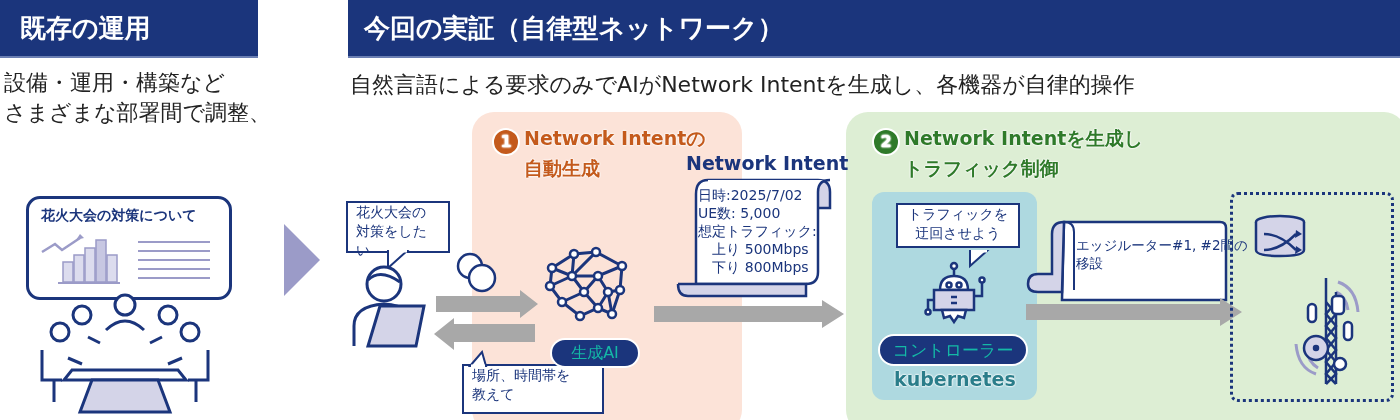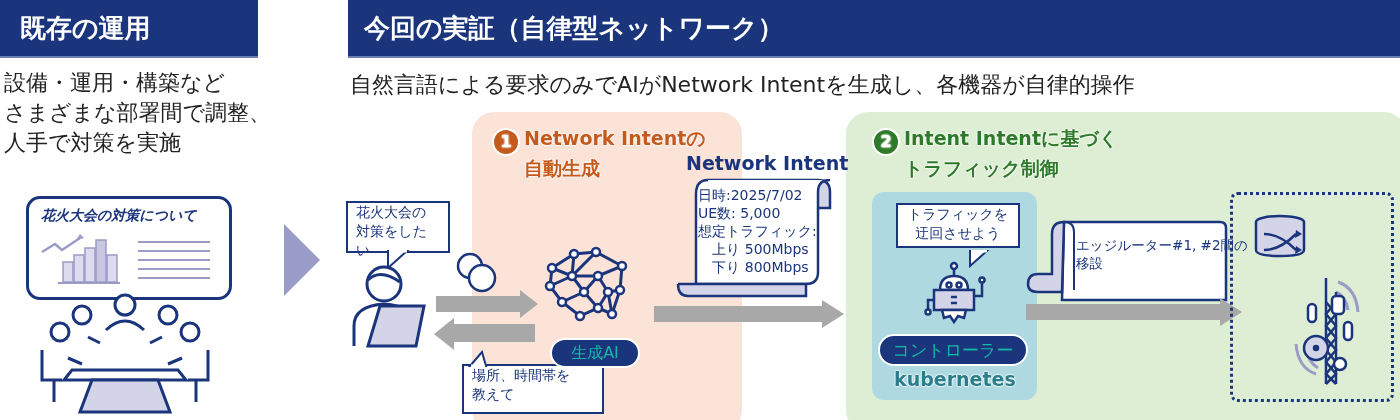--- a/index.html
+++ b/index.html
@@ -26,25 +26,24 @@
 </style>
 </head>
 <body>
 
 <div class="abs hdr" style="left:0;top:0;width:258px;height:58px;padding-left:20px;">
   <span>既存の運用</span>
 </div>
 <div class="abs sub" style="left:4px;top:68px;">
   <div>設備・運用・構築など</div>
   <div>さまざまな部署間で調整、</div>
-  <div>人手で対策を実施</div>
 </div>
 
 <div class="abs" style="left:26px;top:196px;width:206px;height:104px;border:3px solid #1b357c;border-radius:14px;background:#fff;box-sizing:border-box;">
-  <div class="abs" style="left:12px;top:8px;font-size:14px;font-weight:bold;color:#1b357c;font-style:italic;">花火大会の対策について</div>
+  <div class="abs" style="left:12px;top:8px;font-size:14px;font-weight:bold;color:#1b357c;">花火大会の対策について</div>
 </div>
 <svg class="abs" style="left:0;top:180px;" width="260" height="240">
   <g>
     <polyline points="42,72 55,64 62,70 80,58" fill="none" stroke="#9b9bc8" stroke-width="2.5"></polyline>
     <polygon points="80,54 84,58 76,60" fill="#9b9bc8"></polygon>
     <rect x="63" y="82" width="10" height="20" fill="#dcdcee" stroke="#9b9bc8" stroke-width="1.5"></rect>
     <rect x="74" y="75" width="10" height="27" fill="#dcdcee" stroke="#9b9bc8" stroke-width="1.5"></rect>
     <rect x="85" y="68" width="10" height="34" fill="#dcdcee" stroke="#9b9bc8" stroke-width="1.5"></rect>
     <rect x="96" y="60" width="10" height="42" fill="#c7c7e2" stroke="#9b9bc8" stroke-width="1.5"></rect>
     <rect x="107" y="75" width="10" height="27" fill="#dcdcee" stroke="#9b9bc8" stroke-width="1.5"></rect>
@@ -82,21 +81,21 @@
 
 <div class="abs panel1" style="left:472px;top:112px;width:270px;height:320px;"></div>
 <div class="abs panel2" style="left:846px;top:112px;width:560px;height:320px;"></div>
 <div class="abs ctrlbox" style="left:872px;top:192px;width:165px;height:208px;"></div>
 
 <div class="abs stitle t1" style="left:492px;top:126px;">
   <span class="num" style="background:#c45a1c;">1</span><span>Network Intentの</span><br>
   <span style="padding-left:32px;">自動生成</span>
 </div>
 <div class="abs stitle t2" style="left:872px;top:126px;">
-  <span class="num" style="background:#2f7a2a;">2</span><span>Intent Intentに基づく</span><br>
+  <span class="num" style="background:#2f7a2a;">2</span><span>Network Intentを生成し</span><br>
   <span style="padding-left:32px;">トラフィック制御</span>
 </div>
 
 <div class="abs bubble" style="left:346px;top:201px;width:104px;height:52px;">
   <div>花火大会の</div>
   <div>対策をしたい</div>
 </div>
 <svg class="abs" style="left:386px;top:250px;" width="30" height="20">
   <polygon points="2,0 22,0 2,18" fill="#fff" stroke="#1b357c" stroke-width="2"></polygon>
   <line x1="3" y1="1" x2="21" y2="1" stroke="#fff" stroke-width="3"></line>

